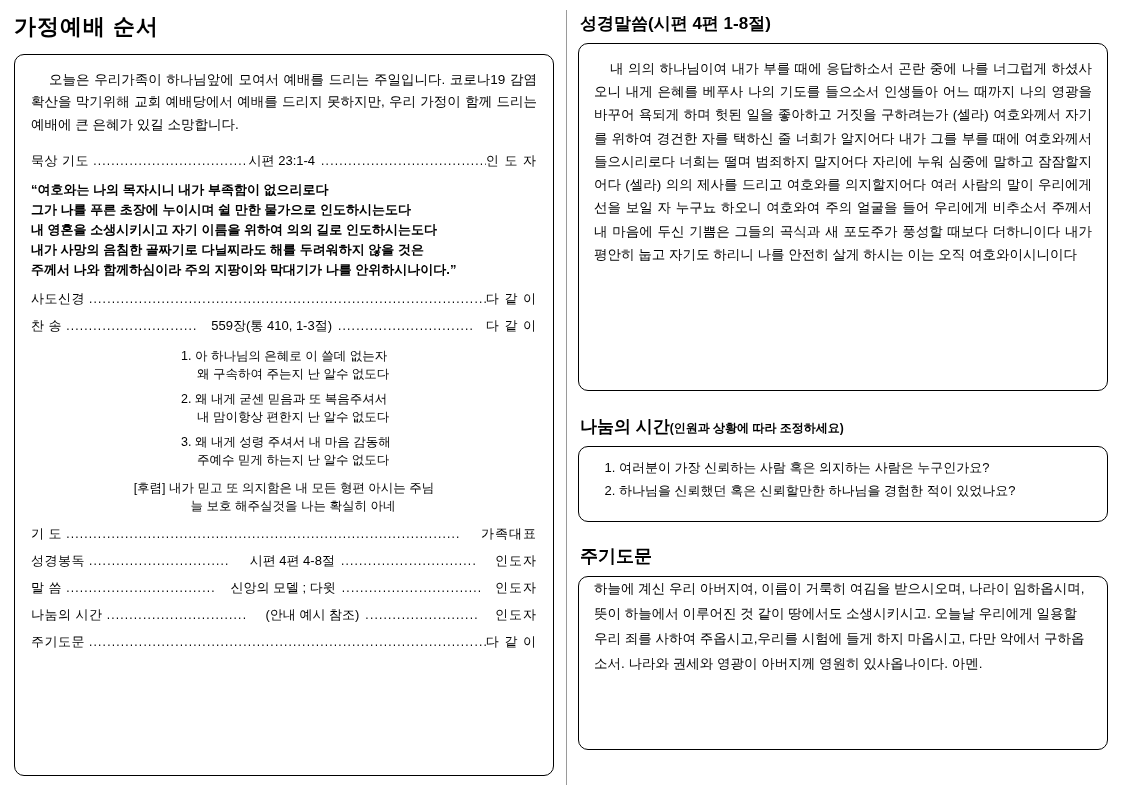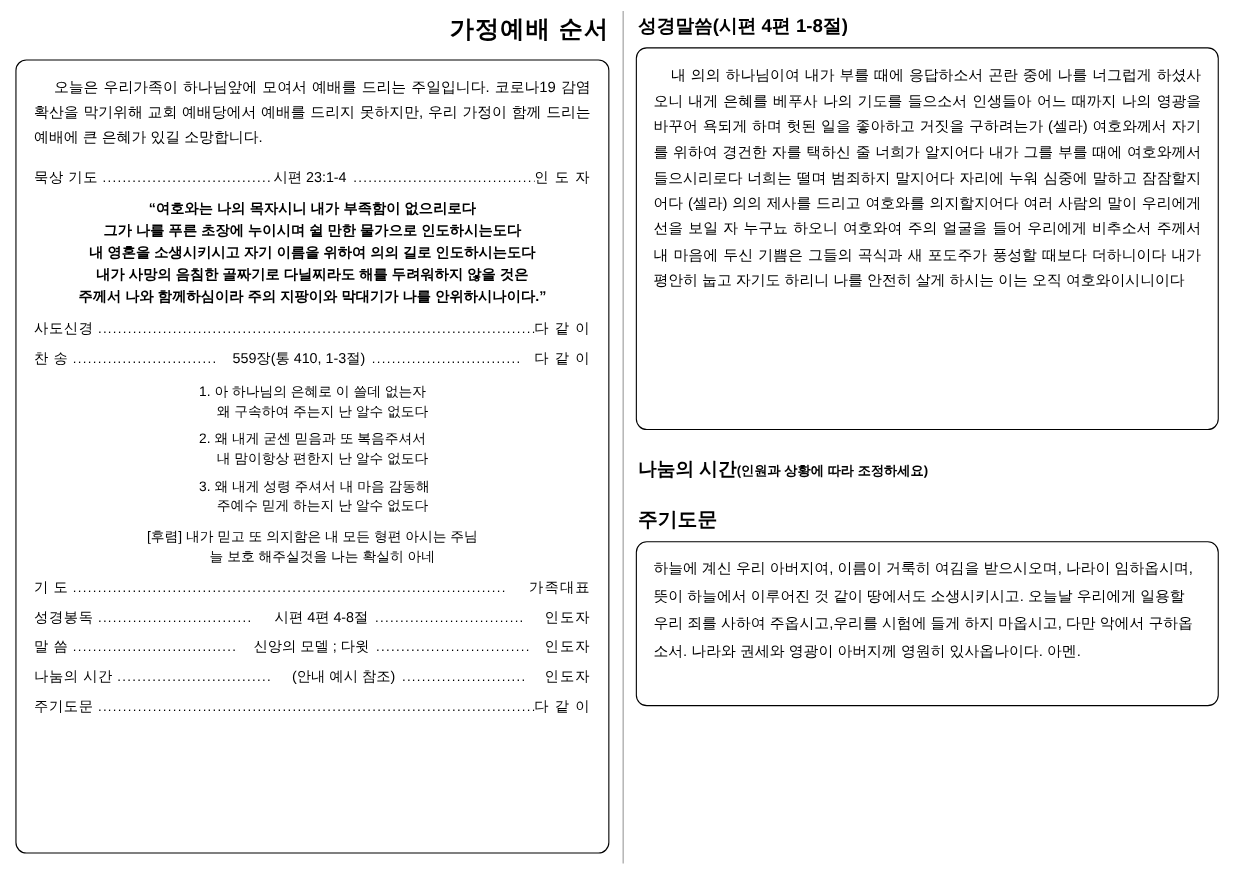--- a/index.html
+++ b/index.html
@@ -29,21 +29,21 @@
     background: #9a9a9a;
   }
   
   .col-left {
     position: absolute;
     left: 14px;
     top: 8px;
     width: 540px;
   }
   .main-title {
-    text-align: right;
+    text-align: left;
     font-size: 22px;
     font-weight: bold;
     letter-spacing: 1px;
     margin: 4px 0 12px 0;
   }
   .box {
     border: 1.5px solid #000;
     border-radius: 10px;
     box-sizing: border-box;
     padding: 12px 14px;
@@ -86,21 +86,21 @@
     padding: 0 2px;
   }
   .ol-right {
     flex: 0 0 auto;
     text-align: right;
     letter-spacing: 1px;
   }
   .verse-block {
     font-size: 13px;
     font-weight: bold;
-    text-align: center;
+    text-align: left;
     line-height: 1.55;
     margin: 10px 0 4px 0;
   }
   .hymn-list {
     font-size: 12.5px;
     line-height: 1.45;
     margin: 12px 0 10px 0;
     padding-left: 150px;
   }
   .hymn-item {
@@ -159,22 +159,22 @@
     line-height: 1.75;
     margin: 0;
     padding-left: 26px;
   }
   .lords-title {
     margin-top: 22px;
     font-size: 18px;
   }
   .lords-box {
     width: 530px;
-    height: 150px;
-    padding: 12px 15px;
+    height: 174px;
+    padding: 0 15px;
   }
   .lords-text {
     font-size: 13.5px;
     line-height: 1.85;
     text-align: justify;
   }
   .lords-text p {
     margin: 0;
   }
 </style>
@@ -295,20 +295,26 @@
     <div class="sec-title">성경말씀(시편 4편 1-8절)</div>
 
     <div class="box scripture-box">
       <div class="scripture-text">내 의의 하나님이여 내가 부를 때에 응답하소서 곤란 중에 나를 너그럽게 하셨사오니 내게 은혜를 베푸사 나의 기도를 들으소서 인생들아 어느 때까지 나의 영광을 바꾸어 욕되게 하며 헛된 일을 좋아하고 거짓을 구하려는가 (셀라) 여호와께서 자기를 위하여 경건한 자를 택하신 줄 너희가 알지어다 내가 그를 부를 때에 여호와께서 들으시리로다 너희는 떨며 범죄하지 말지어다 자리에 누워 심중에 말하고 잠잠할지어다 (셀라) 의의 제사를 드리고 여호와를 의지할지어다 여러 사람의 말이 우리에게 선을 보일 자 누구뇨 하오니 여호와여 주의 얼굴을 들어 우리에게 비추소서 주께서 내 마음에 두신 기쁨은 그들의 곡식과 새 포도주가 풍성할 때보다 더하니이다 내가 평안히 눕고 자기도 하리니 나를 안전히 살게 하시는 이는 오직 여호와이시니이다</div>
     </div>
 
     <div class="sec-title share-title">
       <span>나눔의 시간</span><span class="small">(인원과 상황에 따라 조정하세요)</span>
     </div>
 
+    <div class="box share-box">
+      <ol class="share-list">
+        <li>여러분이 가장 신뢰하는 사람 혹은 의지하는 사람은 누구인가요?</li>
+        <li>하나님을 신뢰했던 혹은 신뢰할만한 하나님을 경험한 적이 있었나요?</li>
+      </ol>
+    </div>
 
     <div class="sec-title lords-title">주기도문</div>
 
     <div class="box lords-box">
       <div class="lords-text">
         <p>하늘에 계신 우리 아버지여, 이름이 거룩히 여김을 받으시오며, 나라이 임하옵시며,</p>
         <p>뜻이 하늘에서 이루어진 것 같이 땅에서도 소생시키시고. 오늘날 우리에게 일용할</p>
         <p>우리 죄를 사하여 주옵시고,우리를 시험에 들게 하지 마옵시고, 다만 악에서 구하옵</p>
         <p>소서. 나라와 권세와 영광이 아버지께 영원히 있사옵나이다. 아멘.</p>
       </div>

